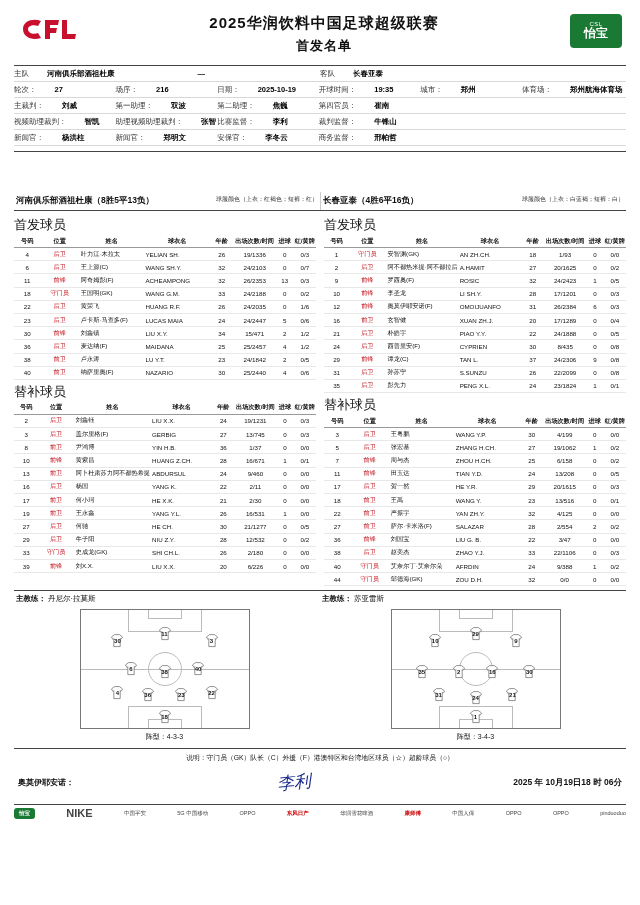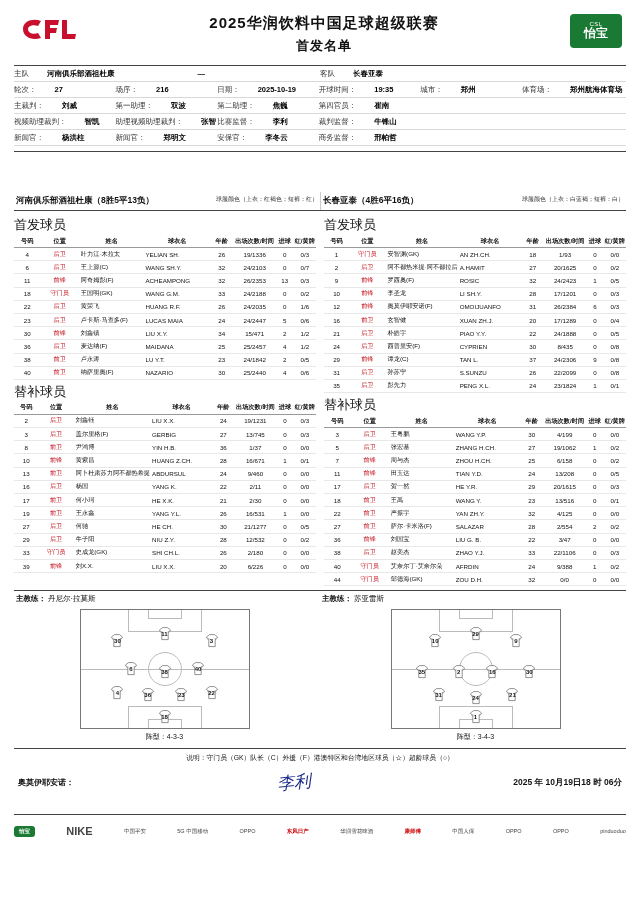--- a/index.html
+++ b/index.html
@@ -80,21 +80,21 @@
   .formation { font-size:7px; margin-top:3px; }
 
   
   .notes { text-align:center; font-size:6.8px; margin-top:6px; border-top:1px solid #444; padding-top:4px; }
   .signrow { display:flex; align-items:center; justify-content:space-between; margin-top:8px; padding:0 4px; }
   .signrow .lbl { font-size:8px; font-weight:bold; }
   .sig { font-family:"Liberation Serif", serif; font-style:italic; font-size:17px; color:#1b2c8a; transform:rotate(-6deg); }
   .datetime { font-size:8.5px; font-weight:bold; }
 
   
-  .sponsors { margin-top:20px; border-top:1px solid #444; padding-top:10px; display:flex; align-items:center;
+  .sponsors { margin-top:10px; border-top:1px solid #444; padding-top:2px; display:flex; align-items:center;
               justify-content:space-between; gap:12px; flex-wrap:nowrap; }
   .sp { font-size:5.5px; color:#444; white-space:nowrap; }
   .sp.green { background:#1a7a34; color:#fff; padding:2px 5px; border-radius:3px; font-weight:bold; }
   .sp.red { color:#c00; font-weight:bold; }
   .sp.swoosh { font-size:11px; font-weight:bold; }
   .footer-space { height:60px; }
 </style>
 </head>
 <body>
 

